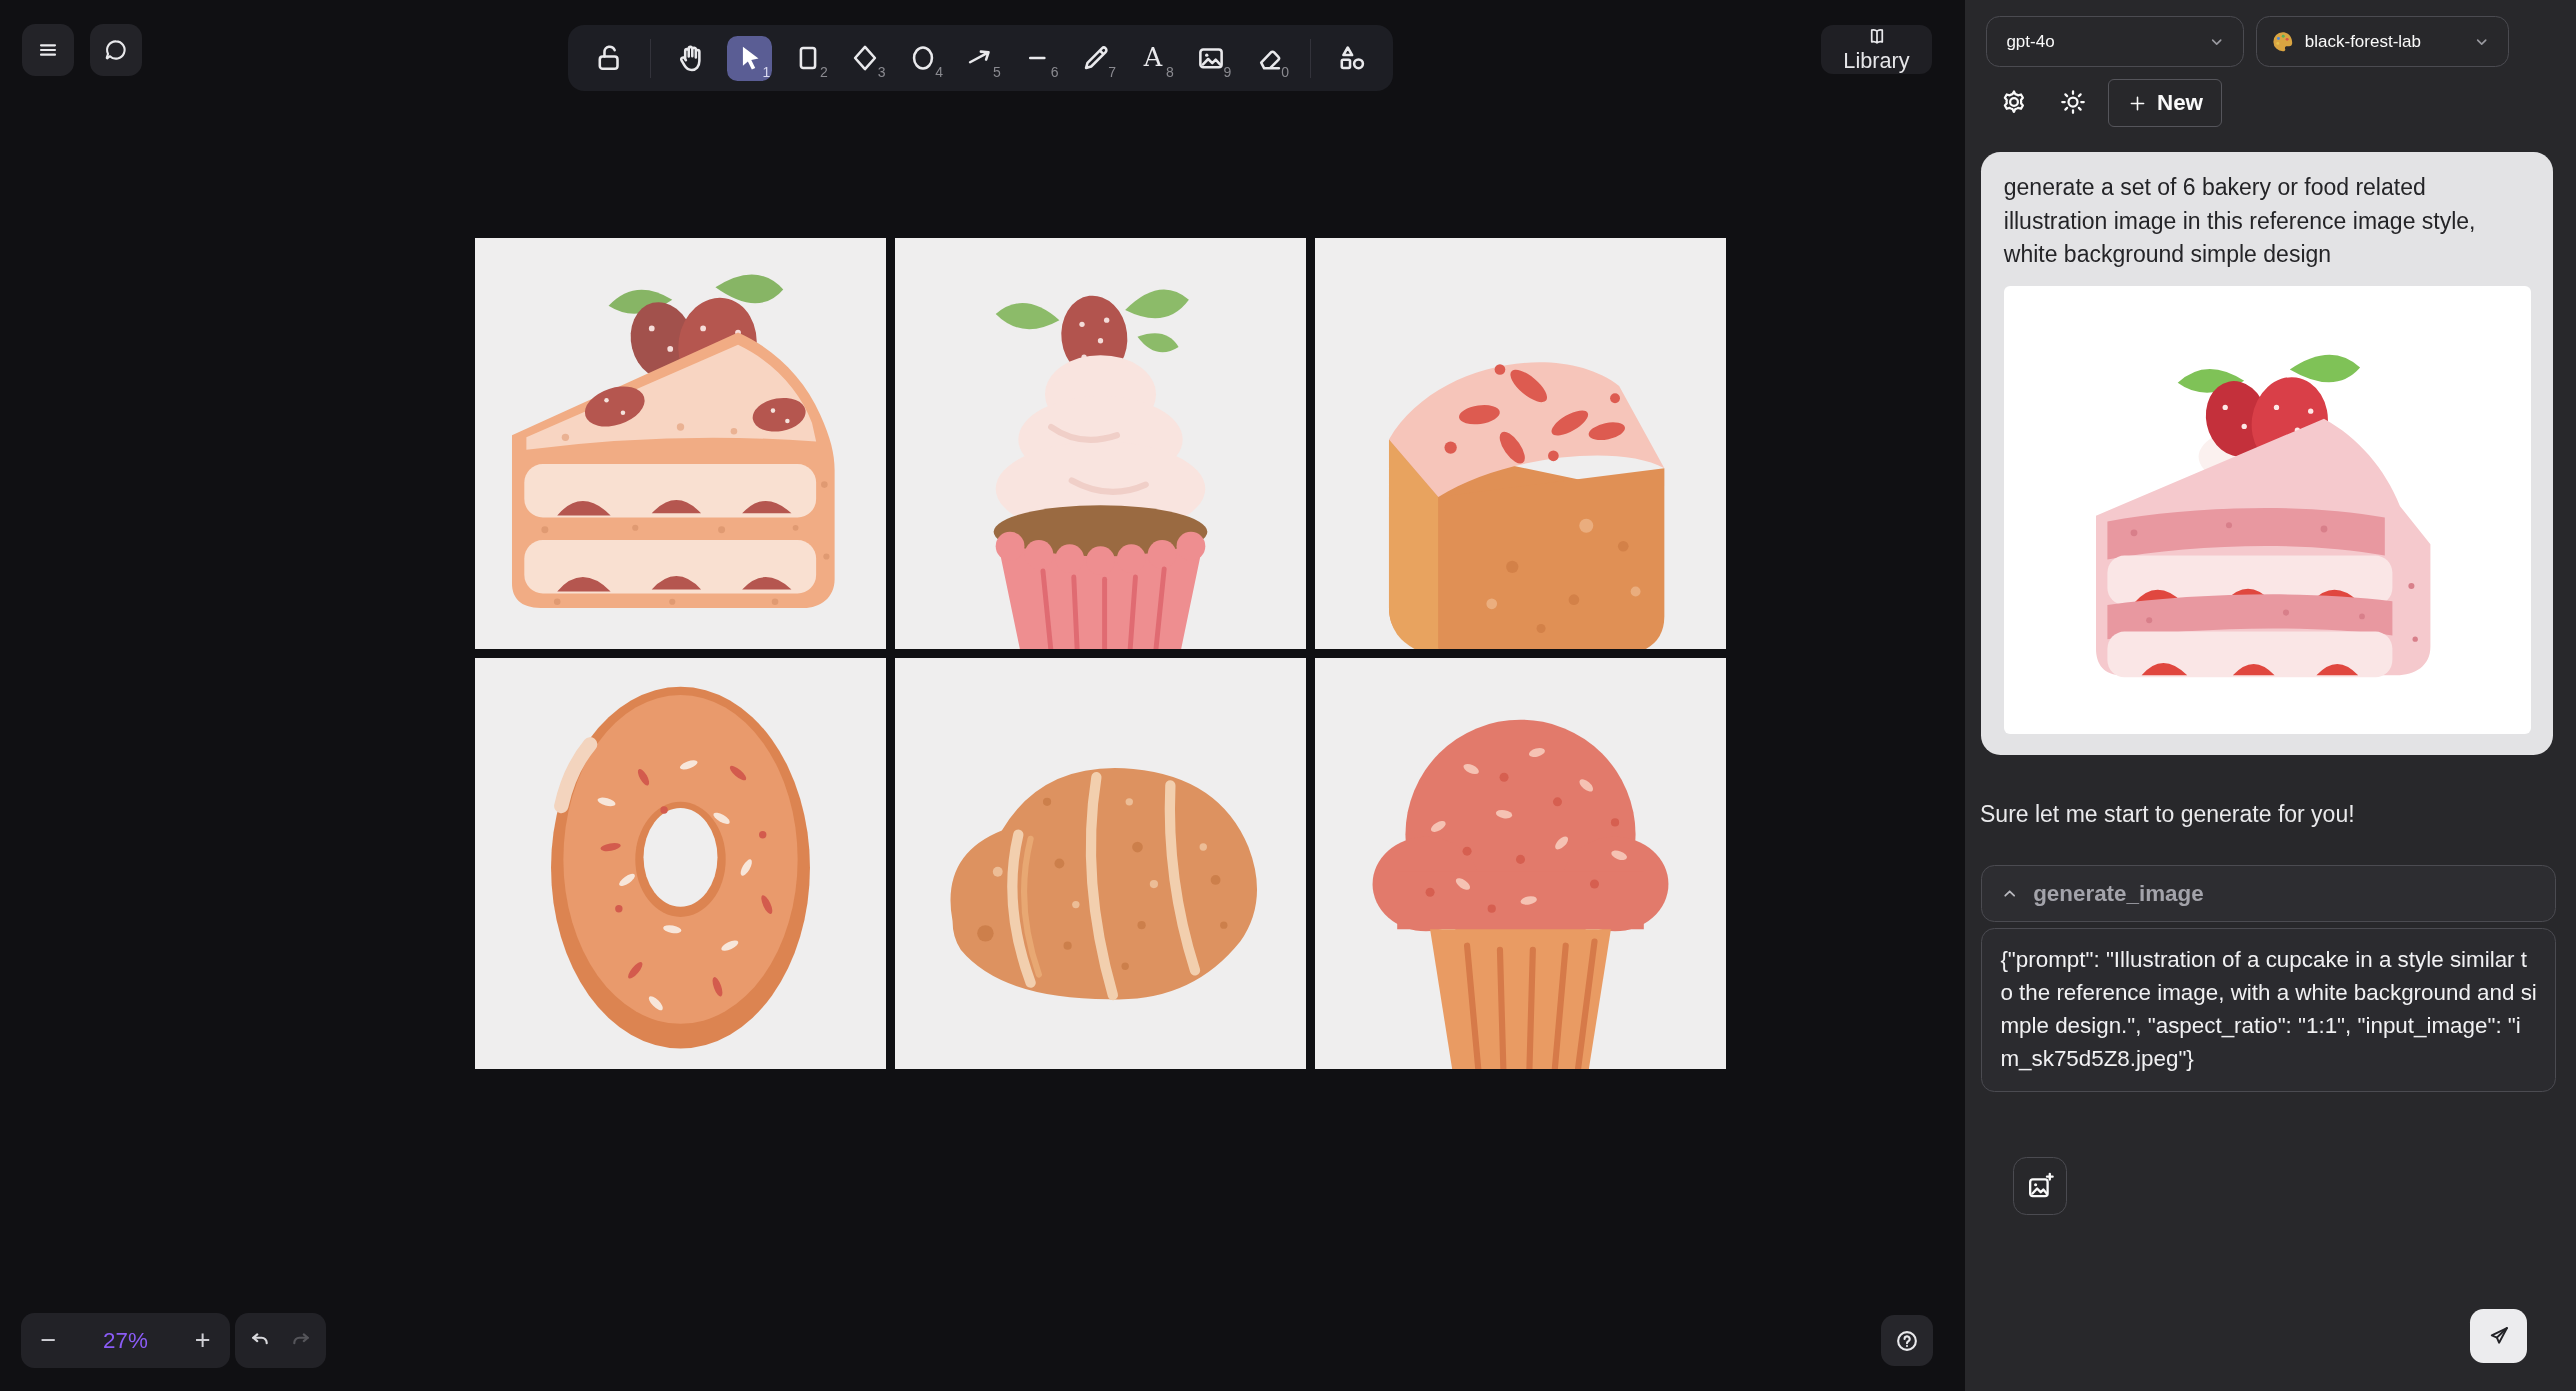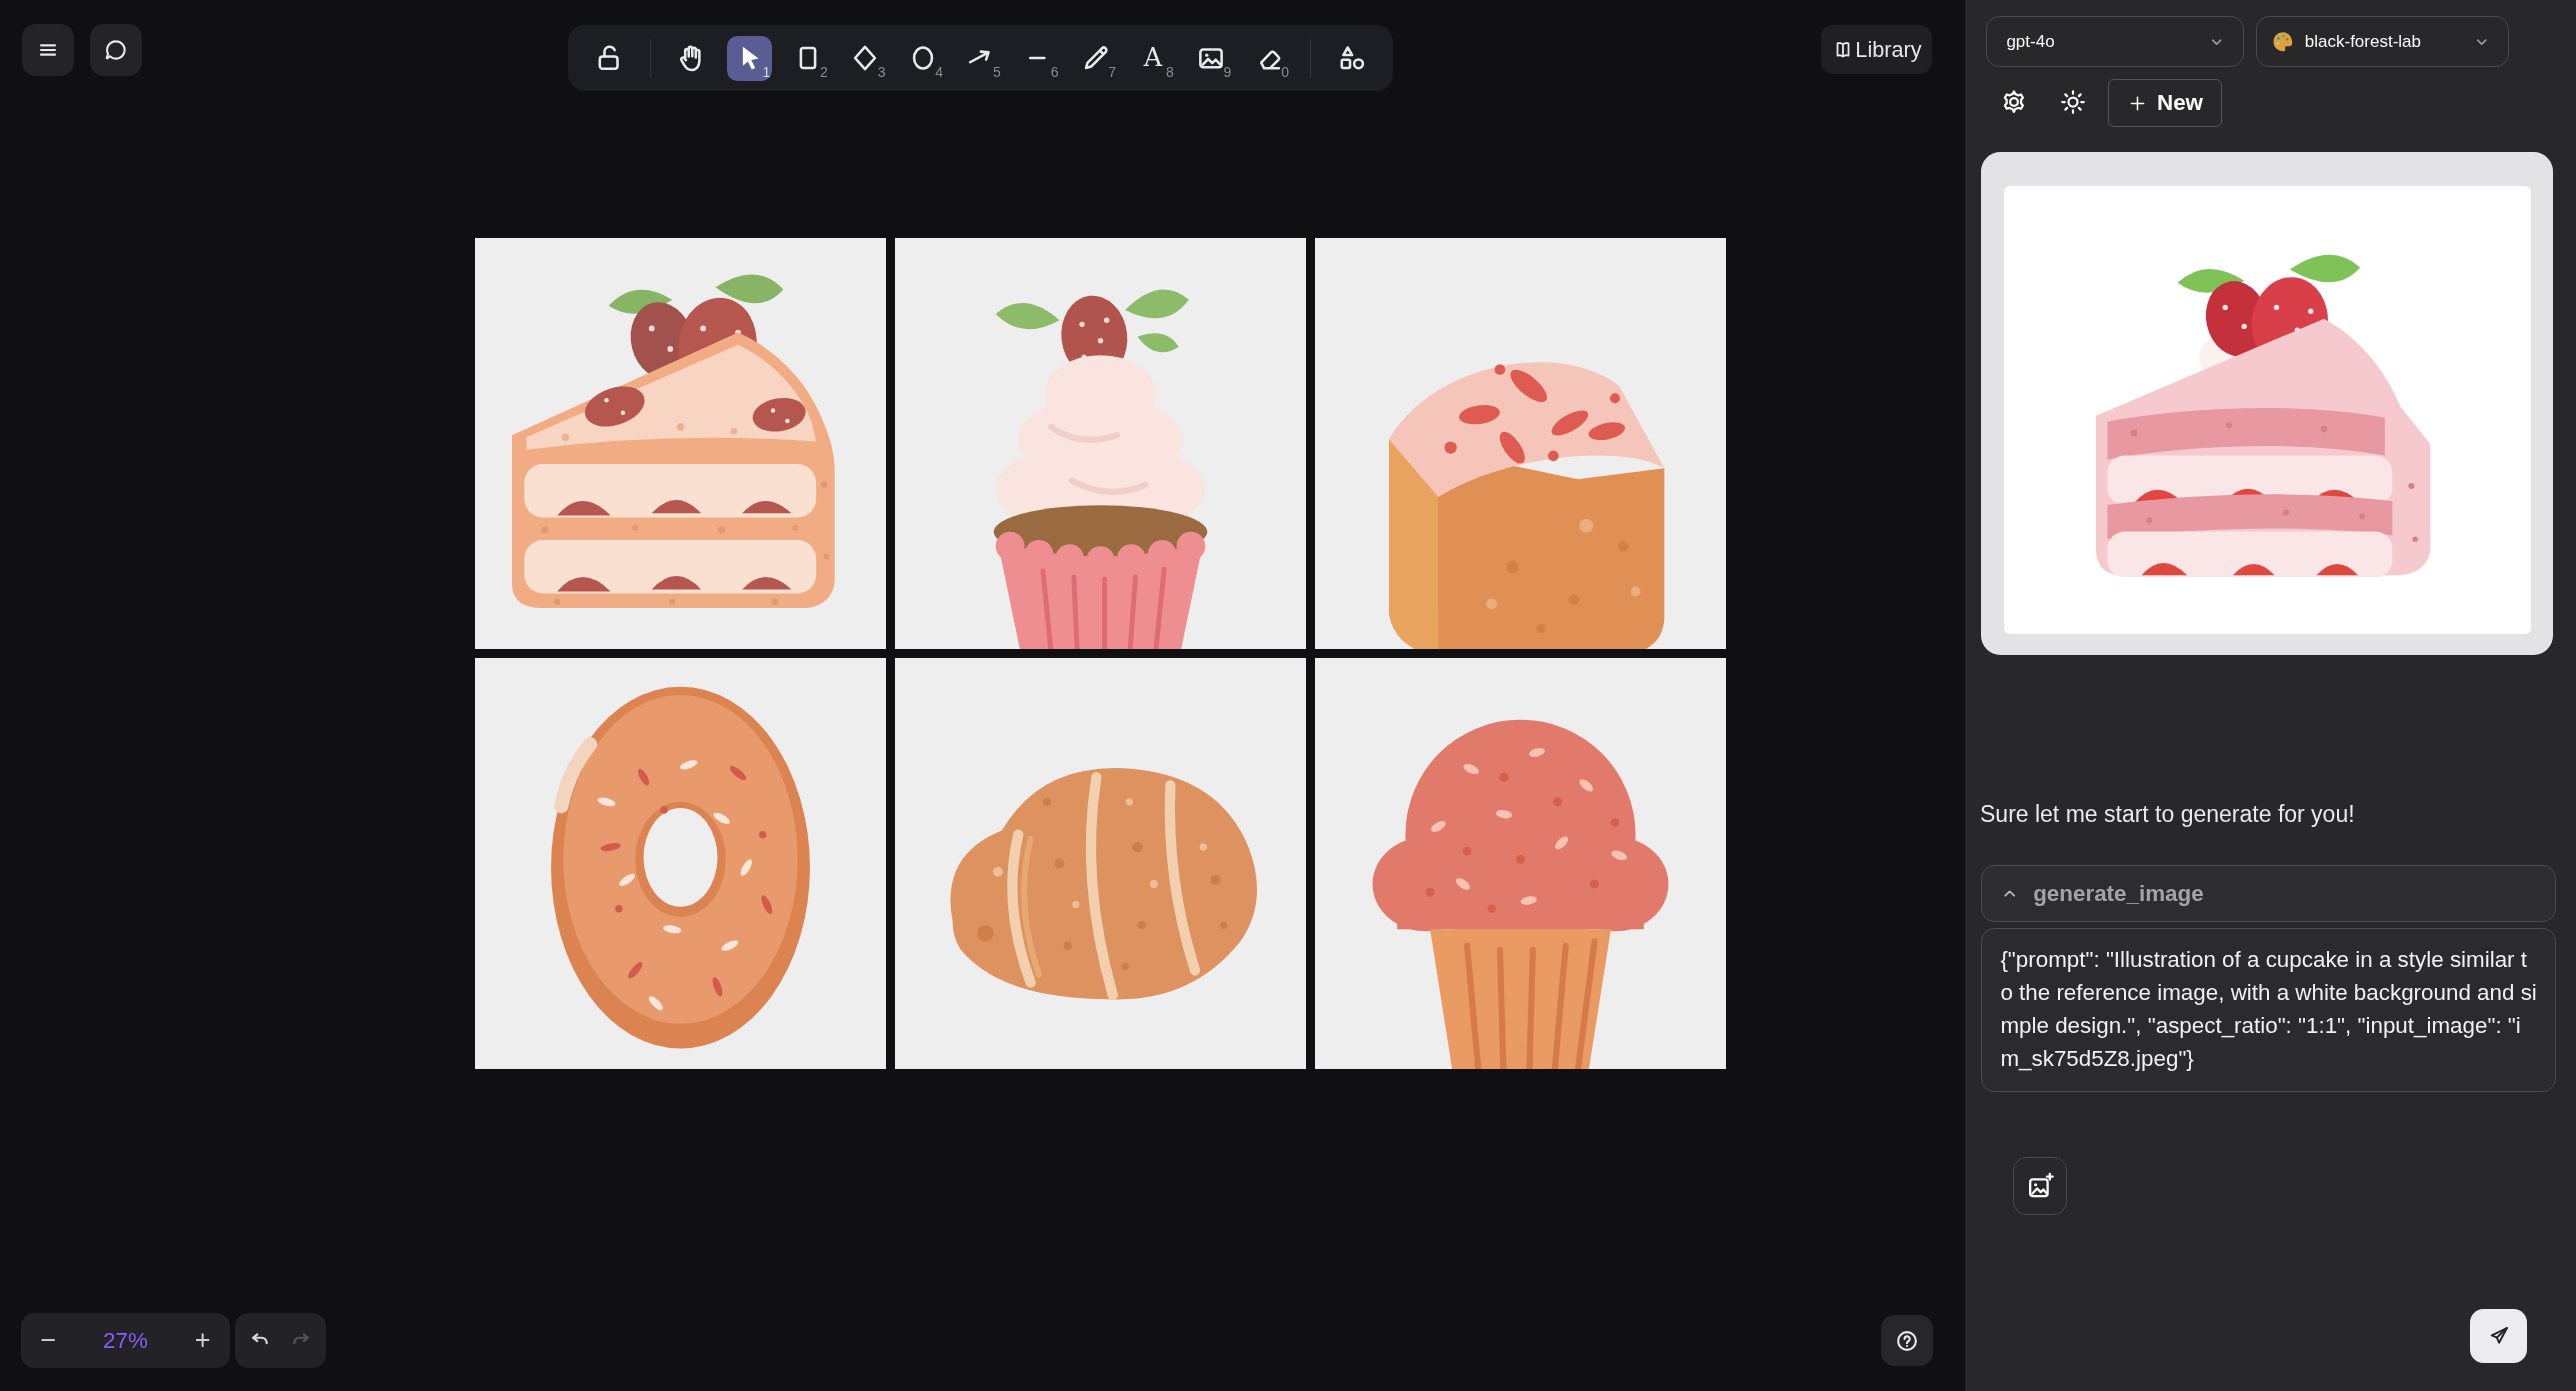--- a/index.html
+++ b/index.html
@@ -34,21 +34,21 @@
   #zoom-pill .zl { flex:1; text-align:center; font-size:22.4px; color:#8b5cf6; }
   .pm { font-size:27px; color:#cfcfd4; cursor:pointer; line-height:1; }
   #hist-pill { position:absolute; left:235px; top:1313px; width:91px; height:55px; border-radius:13.4px;
     background:#222227; display:flex; align-items:center; justify-content:center; gap:15px; }
   #hist-pill svg { width:27px; height:27px; }
   #help-btn { position:absolute; left:1881px; top:1315px; width:52px; height:51px; border-radius:13.4px;
     background:#26262b; display:flex; align-items:center; justify-content:center; cursor:pointer; }
   #help-btn svg { width:28px; height:28px; }
 
   #library-btn { position:absolute; left:1821px; top:25.4px; width:111px; height:49px; border-radius:12px;
-    background:#1f1f24; display:flex; align-items:center; justify-content:center; cursor:pointer; }
+    background:#1f1f24; display:flex; align-items:center; justify-content:center; cursor:pointer;flex-direction:column; }
   #library-btn svg { width:24px; height:24px; }
   #library-btn span { font-size:21.7px; color:#e6e6e9; }
 
   
   #panel { position:absolute; left:1965px; top:0; width:611px; height:1391px; background:#28282b; }
   .select { position:absolute; height:51px; border:1.1px solid #4b4b51; border-radius:13.4px;
     display:flex; align-items:center; padding:0 16.4px 0 19.4px; cursor:pointer; color:#fff; }
   .select .lbl { font-size:17px; color:#fafafa; white-space:nowrap; overflow:hidden; }
   .select svg.chev { width:19.4px; height:19.4px; margin-left:auto; flex:none; }
   #model-select { left:21px; top:16.4px; width:258px; }
@@ -484,20 +484,21 @@
     </svg>
   </div>
   <div id="new-btn">
     <svg viewBox="0 0 24 24">
       <path class="stp" d="M12,5 V19 M5,12 H19"></path>
     </svg>
     <span>New</span>
   </div>
 
   <div id="user-bubble">
+    <div class="msg">generate a set of 6 bakery or food related illustration image in this reference image style, white background simple design</div>
     <div id="ref-card">
       <svg viewBox="0 0 220 200">
         <path d="M98,32 q-20,-13 -35,1 q15,11 35,-1" fill="#7fc257"></path>
         <path d="M122,26 q22,-15 37,-1 q-13,15 -37,1" fill="#7fc257"></path>
         <ellipse cx="110" cy="72" rx="36" ry="17" fill="#fbf1ef"></ellipse>
         <ellipse cx="94" cy="52" rx="16" ry="20" fill="#c4303b" transform="rotate(-12 94 52)"></ellipse>
         <ellipse cx="122" cy="54" rx="20" ry="24" fill="#d93f48" transform="rotate(8 122 54)"></ellipse>
         <g fill="#fde8e6">
             <circle cx="88" cy="46" r="1.4"></circle>
             <circle cx="98" cy="56" r="1.4"></circle>

